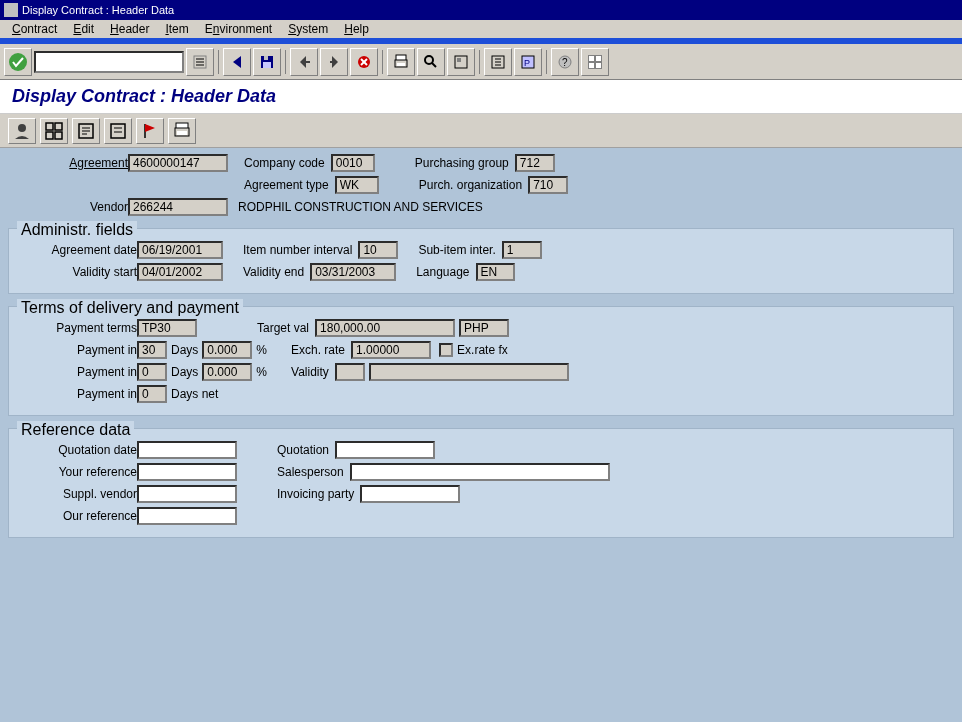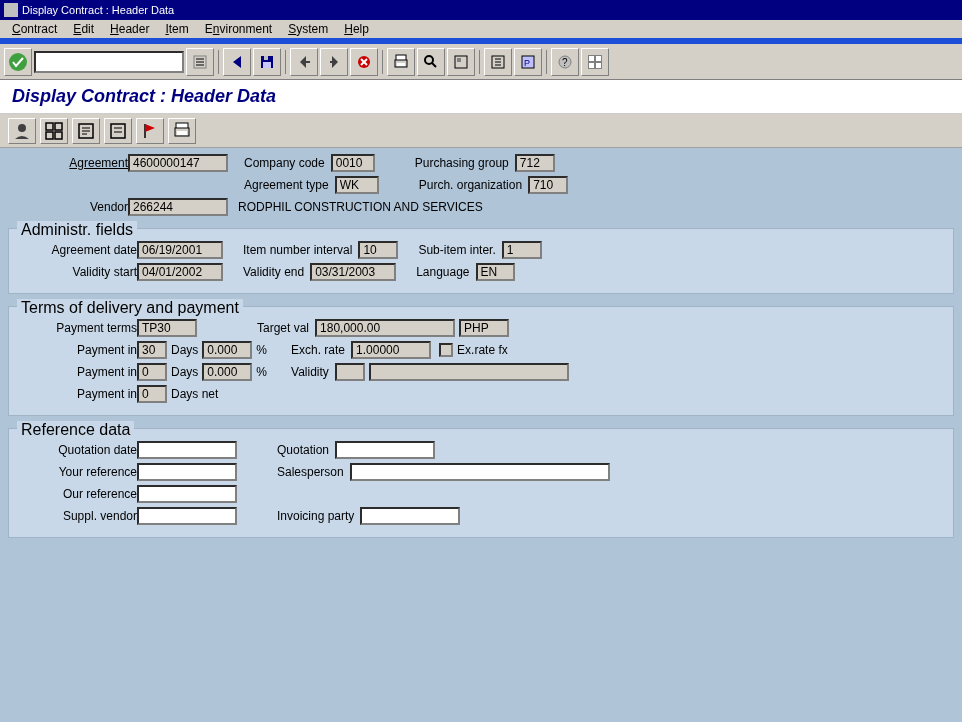--- a/index.html
+++ b/index.html
@@ -464,26 +464,26 @@
       <input class="field-input-white" type="text" style="width: 100px;" value="">
     </div>
 
     <div class="form-row" style="margin-bottom:4px;">
       <span class="form-label">Your reference</span>
       <input class="field-input-white" type="text" style="width: 100px;" value="">
       <span class="inline-label" style="margin-left:40px;">Salesperson</span>
       <input class="field-input-white" type="text" style="width: 260px;" value="">
     </div>
 
-    <div class="form-row" style="margin-bottom:4px;">
-      <span class="form-label">Our reference</span>
-      <input class="field-input-white" type="text" style="width: 100px;" value="">
-    </div>
-
     <div class="form-row">
       <span class="form-label">Suppl. vendor</span>
       <input class="field-input-white" type="text" style="width: 100px;" value="">
       <span class="inline-label" style="margin-left:40px;">Invoicing party</span>
       <input class="field-input-white" type="text" style="width: 100px;" value="">
     </div>
+
+    <div class="form-row" style="margin-bottom:4px;">
+      <span class="form-label">Our reference</span>
+      <input class="field-input-white" type="text" style="width: 100px;" value="">
+    </div>
   </div>
 
 </div>
 
 </body></html>

